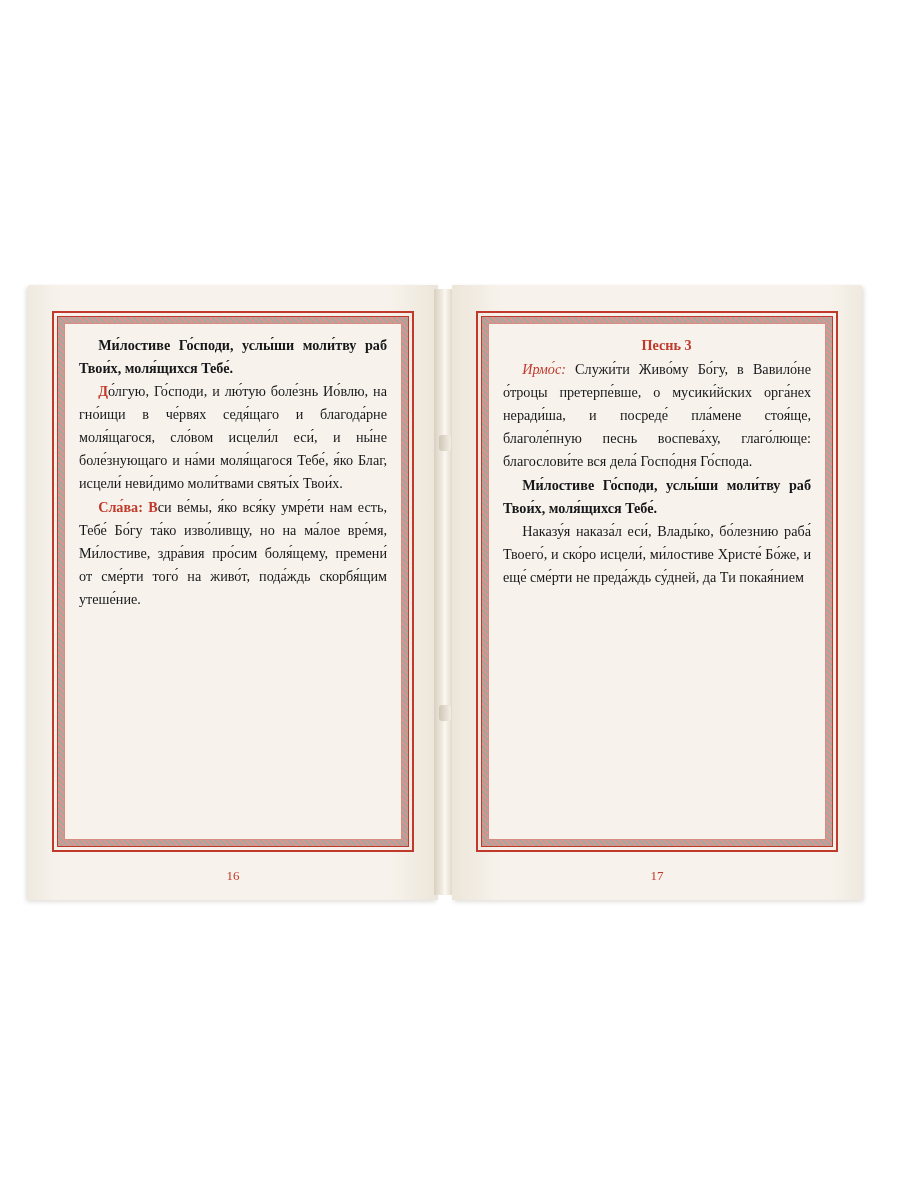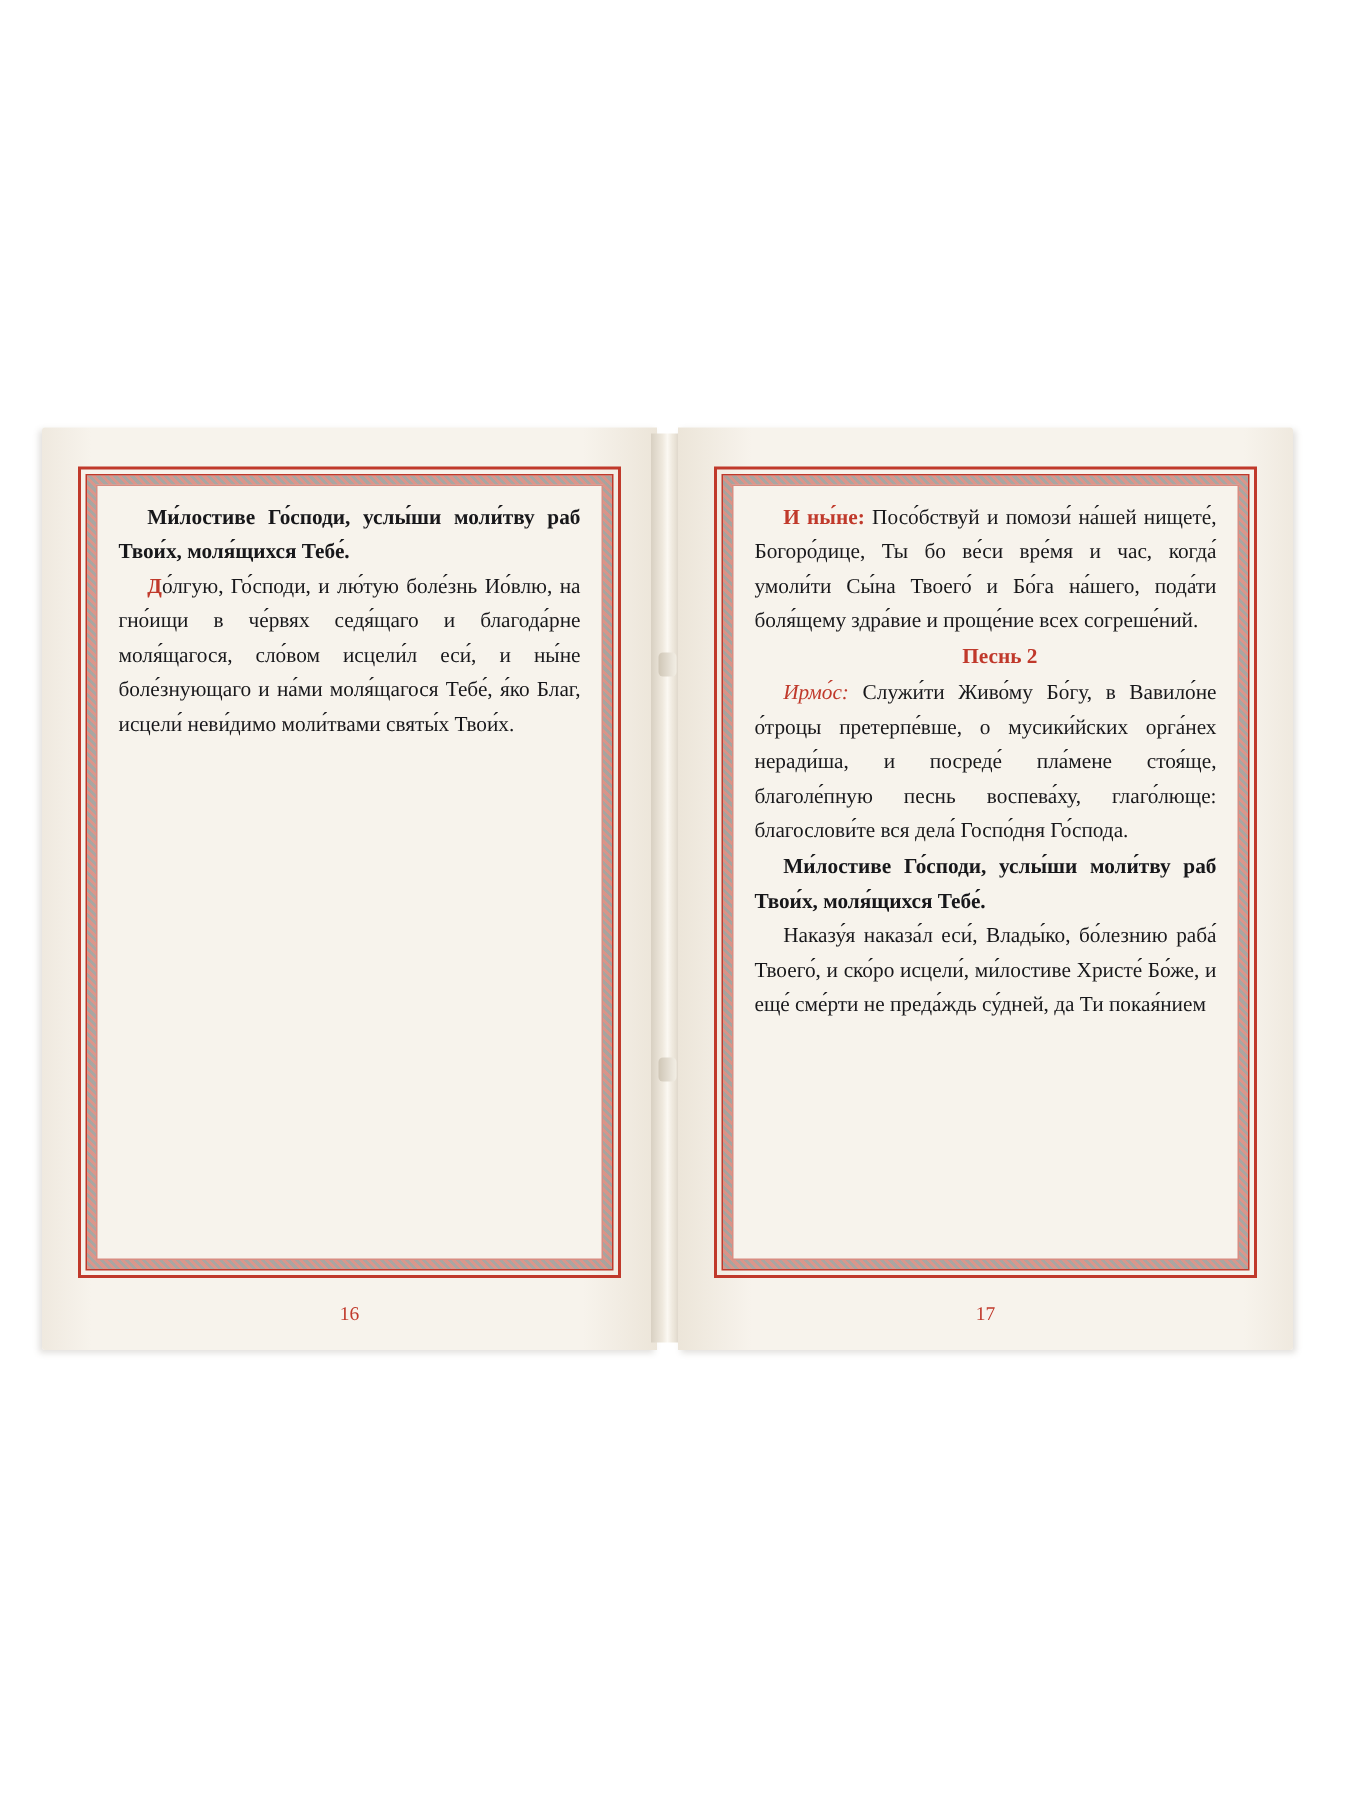--- a/index.html
+++ b/index.html
@@ -192,42 +192,42 @@
       <div class="frame">
         <div class="frame-inner">
           <div class="frame-field">
             <div class="text-col">
 
 
               <p class="bold-line"><span>Ми́лостиве Го́споди, услы́ши моли́тву раб Твои́х, моля́щихся Тебе́.</span></p>
 
               <p class="para"><span class="red bold dropcap">Д</span><span>о́лгую, Го́споди, и лю́тую боле́знь Ио́влю, на гно́ищи в че́рвях седя́щаго и благода́рне моля́щагося, сло́вом исцели́л еси́, и ны́не боле́знующаго и на́ми моля́щагося Тебе́, я́ко Благ, исцели́ неви́димо моли́твами святы́х Твои́х.</span></p>
 
+              <p class="para"><span class="rubric">Сла́ва:</span> <span class="red bold dropcap">В</span><span>си ве́мы, я́ко вся́ку умре́ти нам есть, Тебе́ Бо́гу та́ко изво́ливщу, но на ма́лое вре́мя, Ми́лостиве, здра́вия про́сим боля́щему, премени́ от сме́рти того́ на живо́т, пода́ждь скорбя́щим утеше́ние.</span></p>
 
             </div>
           </div>
         </div>
       </div>
       <div class="folio">16</div>
     </div>
 
     <div class="spine"></div>
     <div class="spine-notch" style="top:150px"></div>
     <div class="spine-notch" style="top:420px"></div>
 
     <div class="page right">
       <div class="showthrough">&nbsp;</div>
       <div class="frame">
         <div class="frame-inner">
           <div class="frame-field">
             <div class="text-col">
 
-              <p class="para"><span class="rubric">И ны́не:</span> <span class="dropcap">П</span><span>осо́бствуй и помози́ на́шей нищете́, Богоро́дице, Ты бо ве́си вре́мя и час, когда́ умоли́ти Сы́на Твоего́ и Бо́га на́шего, пода́ти боля́щему здра́вие и проще́ние всех согреше́ний.</span></p>
-
-              <p class="para heading">Песнь 2</p>
+
+              <p class="para heading">Песнь 3</p>
 
               <p class="para"><span class="italic-red">Ирмо́с:</span> <span class="dropcap">С</span><span>лужи́ти Живо́му Бо́гу, в Вавило́не о́троцы претерпе́вше, о мусики́йских орга́нех неради́ша, и посреде́ пла́мене стоя́ще, благоле́пную песнь воспева́ху, глаго́люще: благослови́те вся дела́ Госпо́дня Го́спода.</span></p>
 
               <p class="bold-line"><span>Ми́лостиве Го́споди, услы́ши моли́тву раб Твои́х, моля́щихся Тебе́.</span></p>
 
               <p class="para"><span class="dropcap">Н</span><span>аказу́я наказа́л еси́, Влады́ко, бо́лезнию раба́ Твоего́, и ско́ро исцели́, ми́лостиве Христе́ Бо́же, и еще́ сме́рти не преда́ждь су́дней, да Ти покая́нием</span></p>
 
             </div>
           </div>
         </div>

